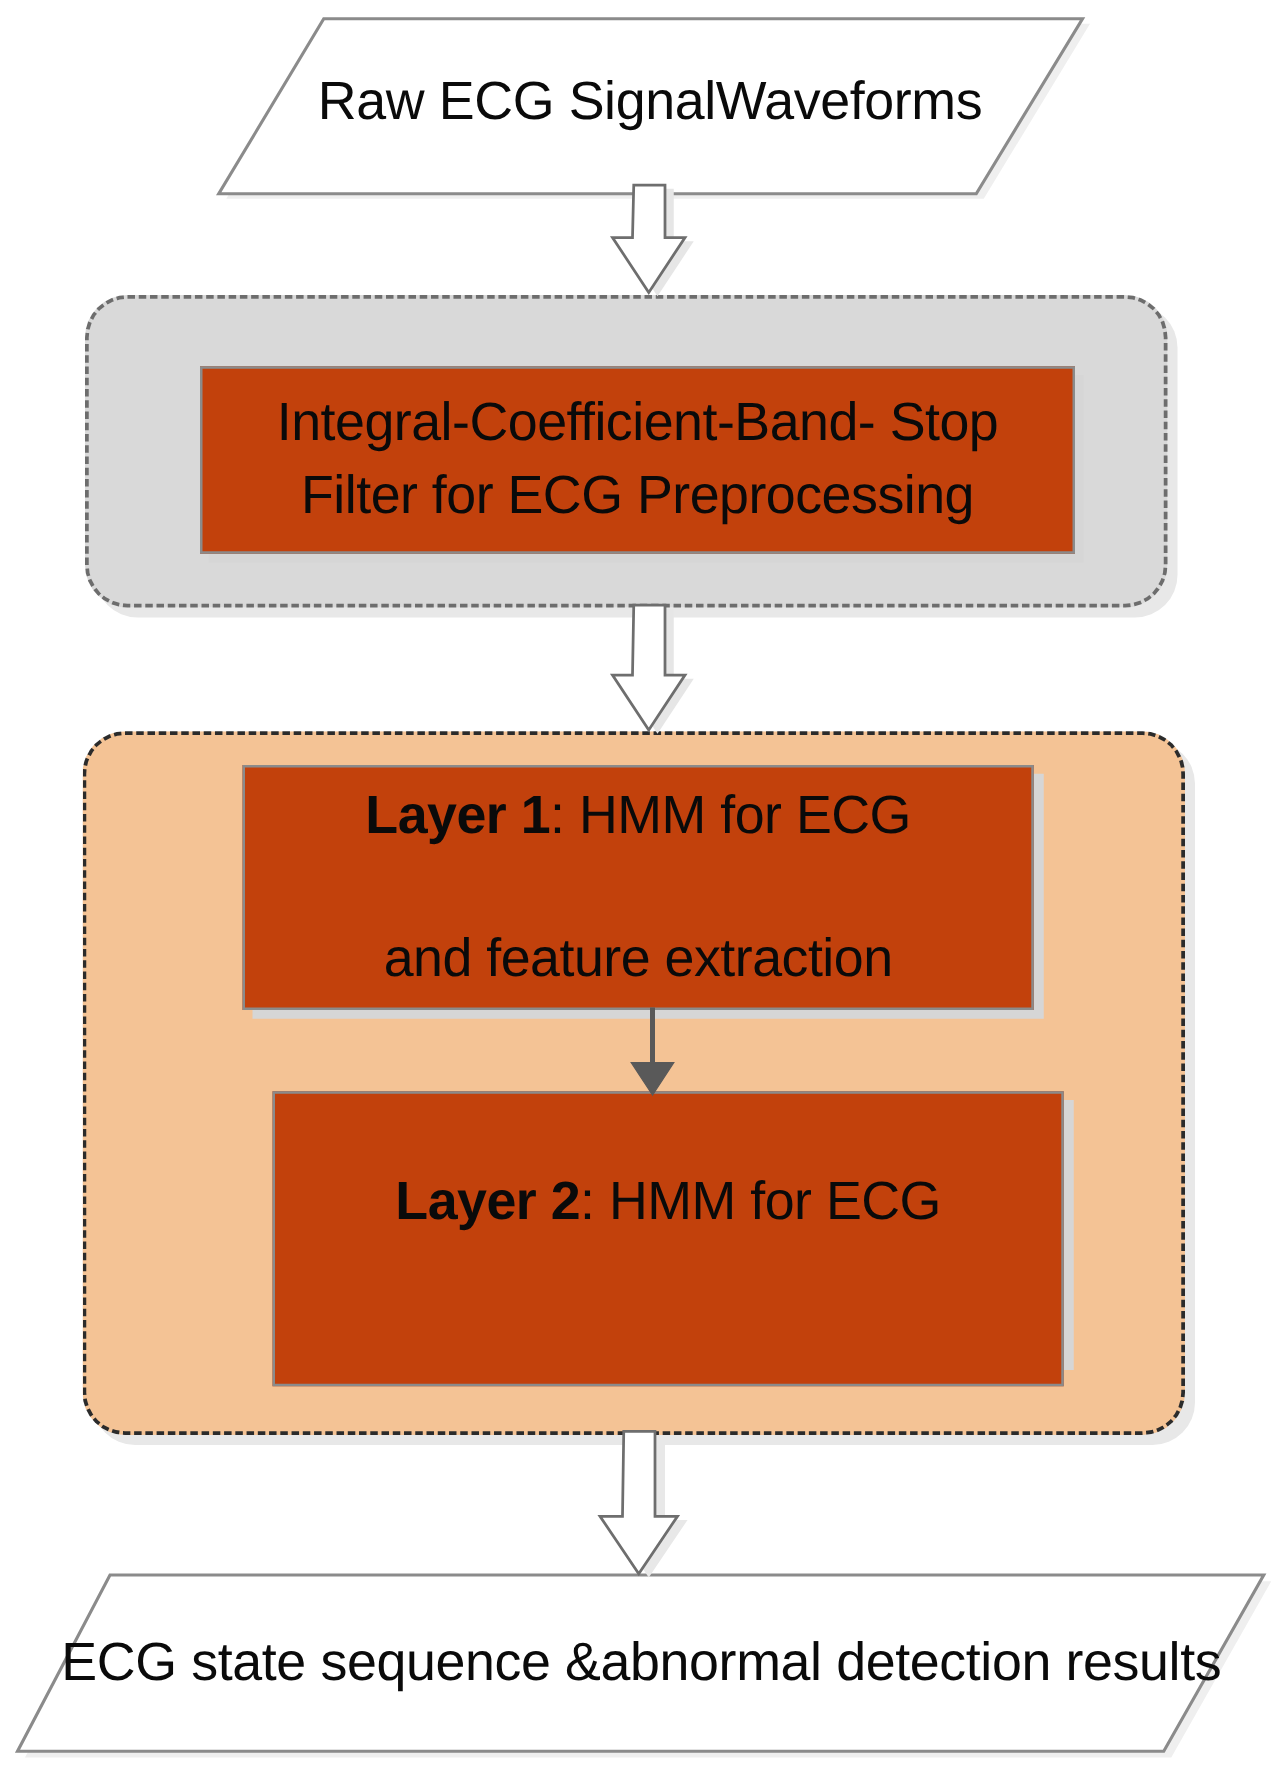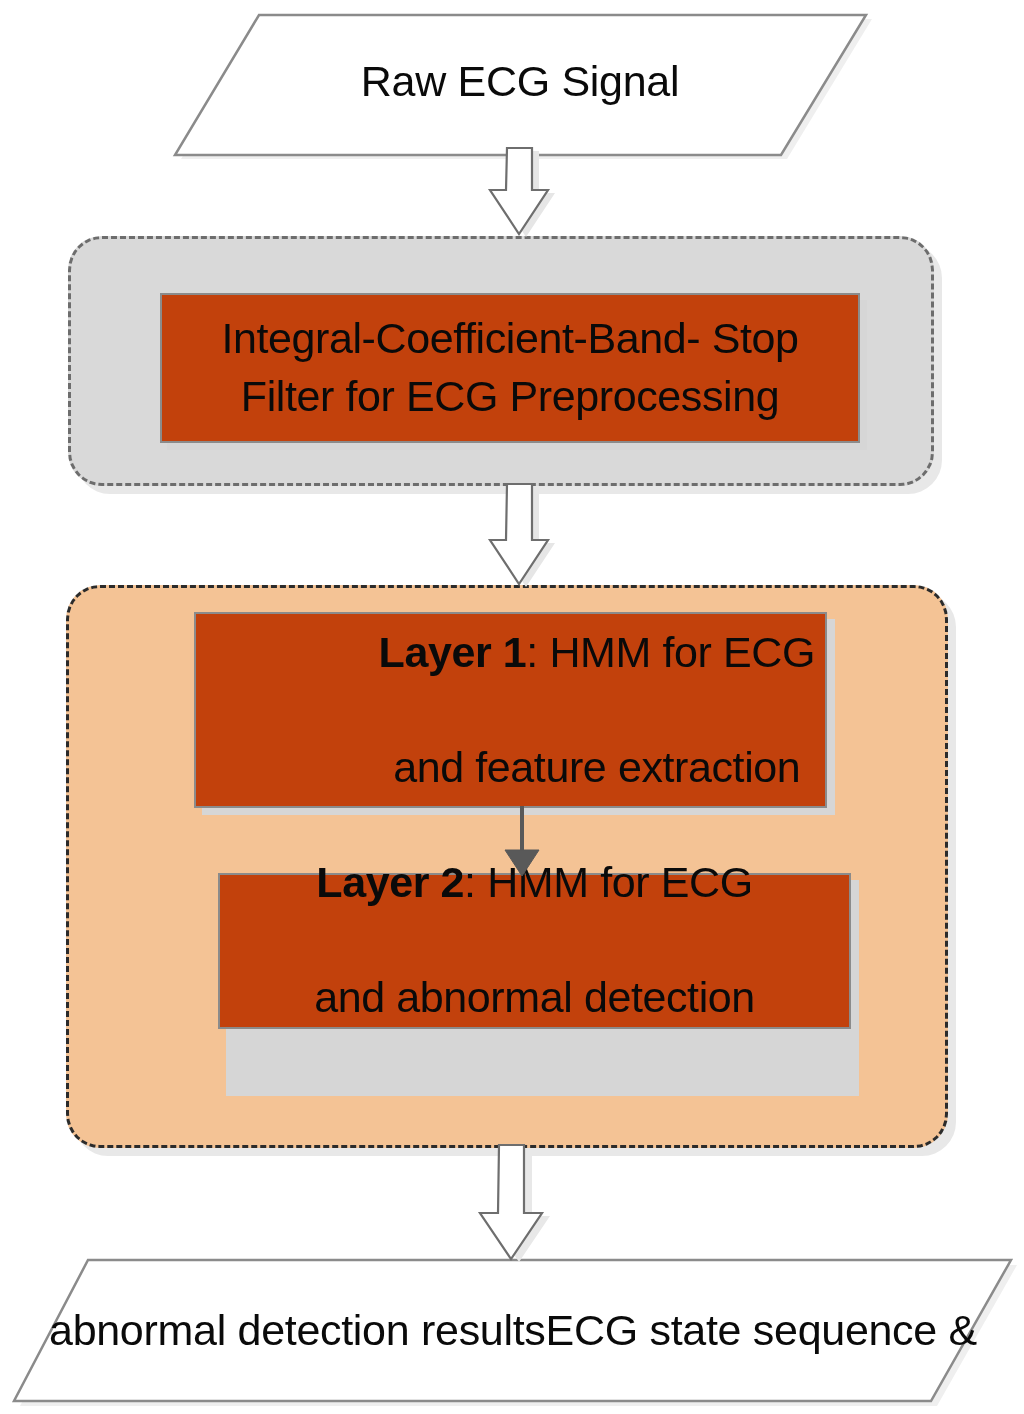--- a/index.html
+++ b/index.html
@@ -135,20 +135,21 @@
 
 <div id="canvas">
 
   <div class="para-wrap" style="left:170px; top:6px; width:700px; height:150px;">
     <svg class="para-svg" width="706" height="156" viewBox="0 0 706 156">
       <polygon points="89,9 696,9 611,149 5,149" fill="#efefef" stroke="none" transform="translate(6,4)"></polygon>
       <polygon points="89,9 696,9 611,149 5,149" fill="#ffffff" stroke="#8b8b8b" stroke-width="2.5"></polygon>
     </svg>
     <div class="para-text">
       <span>Raw ECG Signal</span>
+      <span>Waveforms</span>
     </div>
   </div>
 
   <svg class="block-arrow" style="left:478px; top:148px; width:80px; height:92px;" viewBox="0 0 80 92">
     <polygon points="29,0 54,0 54,42 70,42 41,86 12,42 28,42" fill="#e6e6e6" stroke="none" transform="translate(7,3)"></polygon>
     <polygon points="29,0 54,0 54,42 70,42 41,86 12,42 28,42" fill="#ffffff" stroke="#6e6e6e" stroke-width="2.2" stroke-linejoin="miter"></polygon>
   </svg>
 
   <div class="stage-shadow" style="left:76px; top:244px; width:866px; height:250px;"></div>
   <div class="stage stage1" style="left:68px; top:236px; width:866px; height:250px;"></div>
@@ -165,51 +166,50 @@
   <svg class="block-arrow" style="left:478px; top:484px; width:80px; height:108px;" viewBox="0 0 80 108">
     <polygon points="29,0 54,0 54,56 70,56 41,100 12,56 28,56" fill="#e6e6e6" stroke="none" transform="translate(7,3)"></polygon>
     <polygon points="29,0 54,0 54,56 70,56 41,100 12,56 28,56" fill="#ffffff" stroke="#6e6e6e" stroke-width="2.2" stroke-linejoin="miter"></polygon>
   </svg>
 
   <div class="stage-shadow" style="left:74px; top:593px; width:882px; height:563px;"></div>
   <div class="stage stage2" style="left:66px; top:585px; width:882px; height:563px;"></div>
   <div class="stage-label stage2-label">Stage 2</div>
 
   <div class="proc-box-shadow" style="left:202px; top:619px; width:633px; height:196px;"></div>
-  <div class="proc-box" style="left:194px; top:612px; width:633px; height:196px;justify-content:flex-end;">
+  <div class="proc-box" style="left:194px; top:612px; width:633px; height:196px;">
     <div class="proc-text">
       <b>Layer 1</b><span>: HMM for ECG</span><br>
       <br>
       <span>and feature extraction</span>
     </div>
   </div>
 
   <svg class="thin-arrow" style="left:496px; top:806px; width:52px; height:74px;" viewBox="0 0 52 74">
     <line x1="26" y1="0" x2="26" y2="52" stroke="#595959" stroke-width="4"></line>
     <polygon points="26,70 9,44 43,44" fill="#595959" stroke="#595959" stroke-width="1"></polygon>
   </svg>
 
   <div class="proc-box-shadow" style="left:226px; top:880px; width:633px; height:216px;"></div>
-  <div class="proc-box" style="left:218px; top:873px; width:633px; height:156px;align-items:flex-end;">
+  <div class="proc-box" style="left:218px; top:873px; width:633px; height:236px;">
     <div class="proc-text">
       <b>Layer 2</b><span>: HMM for ECG</span><br>
       <br>
-      <span>and abnormal detection</span>
     </div>
   </div>
 
   <svg class="block-arrow" style="left:470px; top:1145px; width:88px; height:122px;" viewBox="0 0 88 122">
     <polygon points="29,0 54,0 54,68 72,68 41,114 10,68 28,68" fill="#e8e8e8" stroke="none" transform="translate(8,3)"></polygon>
     <polygon points="29,0 54,0 54,68 72,68 41,114 10,68 28,68" fill="#ffffff" stroke="#6e6e6e" stroke-width="2.2" stroke-linejoin="miter"></polygon>
   </svg>
 
   <div class="para-wrap" style="left:6px; top:1252px; width:1014px; height:156px;">
     <svg class="para-svg" width="1018" height="158" viewBox="0 0 1018 158">
       <polygon points="82,8 1005,8 925,149 8,149" fill="#efefef" stroke="none" transform="translate(6,5)"></polygon>
       <polygon points="82,8 1005,8 925,149 8,149" fill="#ffffff" stroke="#8b8b8b" stroke-width="2.5"></polygon>
     </svg>
     <div class="para-text" style="padding-left:0px;">
+      <span>ECG state sequence &amp;</span>
       <span>abnormal detection results</span>
-      <span>ECG state sequence &amp;</span>
     </div>
   </div>
 
 </div>
 
 </body></html>

